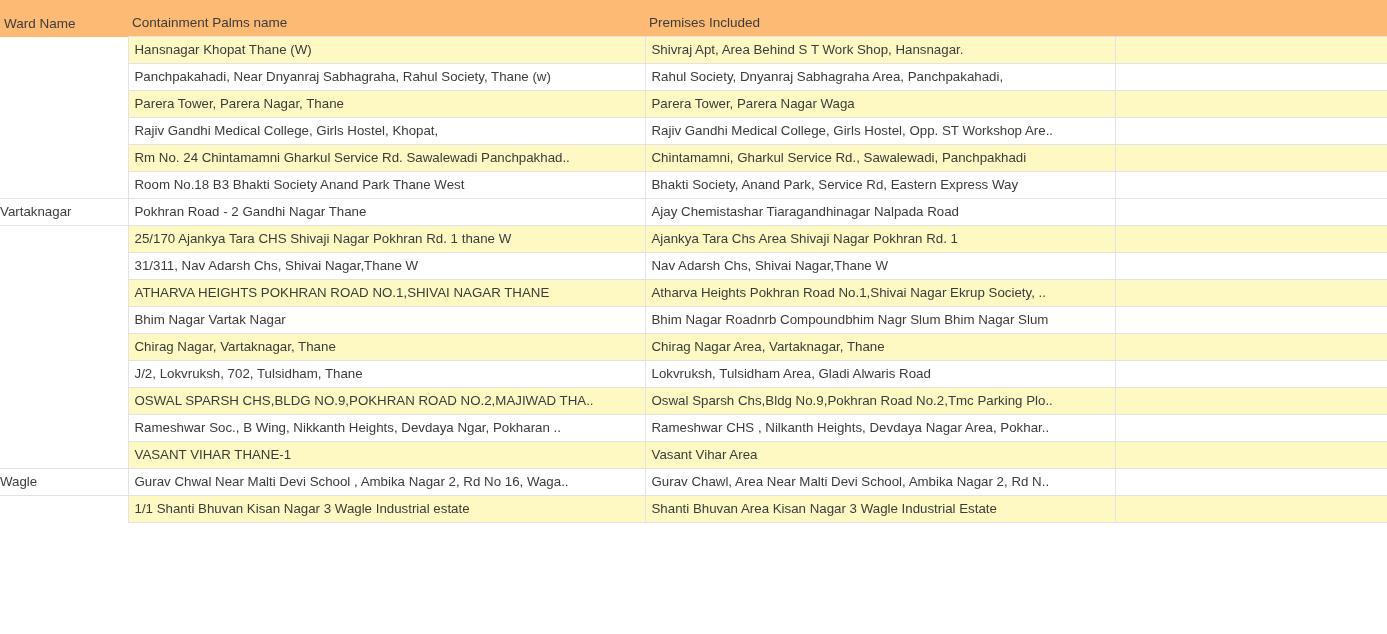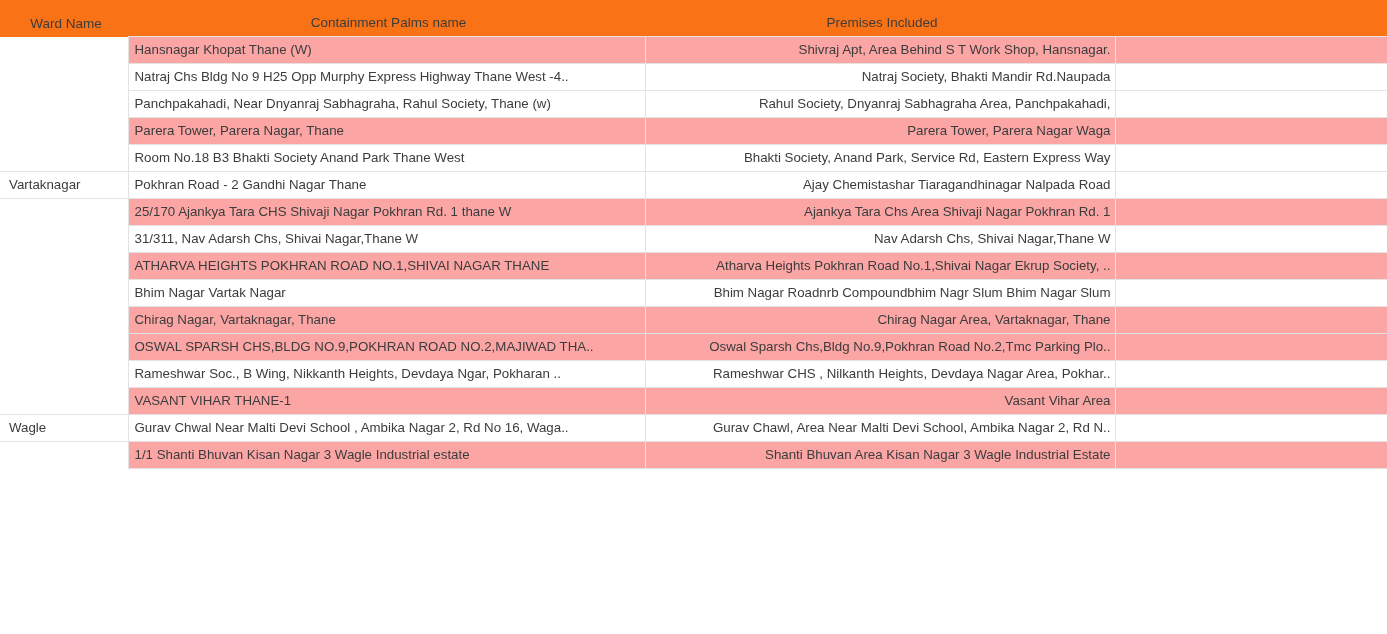--- a/index.html
+++ b/index.html
@@ -25,25 +25,25 @@
   }
   table.grid col.c-ward   { width: 128px; }
   table.grid col.c-plan   { width: 517px; }
   table.grid col.c-prem   { width: 470px; }
   table.grid col.c-tail   { width: 272px; }
 
   thead th {
     font-weight: normal;
     font-size: 13.5px;
     color: #3c3c3c;
-    text-align: center;
+    text-align: left;
     vertical-align: bottom;
     padding: 4px 0 6px 4px;
     height: 26px;
-    background: #f97316;
+    background: #fdba74;
     border: none;
     white-space: nowrap;
   }
   thead th.h-tail { border: none; }
 
   tbody td {
     font-size: 13.3px;
     color: #3c3c3c;
     padding: 4px 4px 5px 4px;
     height: 17px;
@@ -51,42 +51,41 @@
     vertical-align: middle;
     white-space: nowrap;
     overflow: hidden;
     text-overflow: clip;
     border-top: 1px solid #e3e3e3;
     border-bottom: 1px solid #e3e3e3;
   }
   tbody td.ward {
     border-left: none;
     border-right: 1px solid #e3e3e3;
-    padding-left: 9px;
+    padding-left: 0;
   }
   tbody td.ward.blank {
     border-top: none;
     border-bottom: none;
   }
   tbody td.plan {
     border-right: 1px solid #e3e3e3;
     padding-left: 6px;
   }
   tbody td.prem {
     border-right: 1px solid #e3e3e3;
     padding-left: 6px;
-    text-align: right;
   }
   tbody td.tail {
     border-right: none;
     border-top: 1px solid #e3e3e3;
     border-bottom: 1px solid #e3e3e3;
   }
   tbody tr.alt td {
-    background: #fca5a5;
+    background: #fef9c3;
   }
   tbody tr.alt td.ward.blank {
     background: #ffffff;
   }
   tbody tr td.ward.groupstart {
     border-top: 1px solid #e3e3e3;
   }
 </style>
 </head>
 <body>
@@ -109,34 +108,40 @@
     </thead>
     <tbody>
         <tr class="alt">
           <td class="ward blank"></td>
           <td class="plan">Hansnagar Khopat Thane (W)</td>
           <td class="prem">Shivraj Apt, Area Behind S T Work Shop, Hansnagar.</td>
           <td class="tail"></td>
         </tr>
         <tr>
           <td class="ward blank"></td>
-          <td class="plan">Natraj Chs Bldg No 9 H25 Opp Murphy Express Highway Thane West -4..</td>
-          <td class="prem">Natraj Society, Bhakti Mandir Rd.Naupada</td>
-          <td class="tail"></td>
-        </tr>
-        <tr>
-          <td class="ward blank"></td>
           <td class="plan">Panchpakahadi, Near Dnyanraj Sabhagraha, Rahul Society, Thane (w)</td>
           <td class="prem"> Rahul Society, Dnyanraj Sabhagraha Area, Panchpakahadi,</td>
           <td class="tail"></td>
         </tr>
         <tr class="alt">
           <td class="ward blank"></td>
           <td class="plan">Parera Tower, Parera Nagar, Thane</td>
           <td class="prem">Parera Tower, Parera Nagar Waga</td>
+          <td class="tail"></td>
+        </tr>
+        <tr>
+          <td class="ward blank"></td>
+          <td class="plan">Rajiv Gandhi Medical College, Girls Hostel, Khopat,</td>
+          <td class="prem">Rajiv Gandhi Medical College, Girls Hostel, Opp. ST Workshop Are..</td>
+          <td class="tail"></td>
+        </tr>
+        <tr class="alt">
+          <td class="ward blank"></td>
+          <td class="plan">Rm No. 24 Chintamamni Gharkul Service Rd. Sawalewadi Panchpakhad..</td>
+          <td class="prem">Chintamamni, Gharkul Service Rd.,  Sawalewadi,  Panchpakhadi</td>
           <td class="tail"></td>
         </tr>
         <tr>
           <td class="ward blank"></td>
           <td class="plan">Room No.18 B3 Bhakti Society Anand Park Thane West</td>
           <td class="prem"> Bhakti Society, Anand Park, Service Rd, Eastern Express Way</td>
           <td class="tail"></td>
         </tr>
         <tr>
           <td class="ward groupstart">Vartaknagar</td>
@@ -167,20 +172,26 @@
           <td class="plan">Bhim Nagar Vartak Nagar</td>
           <td class="prem">Bhim Nagar Roadnrb Compoundbhim Nagr Slum Bhim Nagar Slum</td>
           <td class="tail"></td>
         </tr>
         <tr class="alt">
           <td class="ward blank"></td>
           <td class="plan">Chirag Nagar, Vartaknagar, Thane</td>
           <td class="prem">Chirag Nagar Area, Vartaknagar, Thane</td>
           <td class="tail"></td>
         </tr>
+        <tr>
+          <td class="ward blank"></td>
+          <td class="plan">J/2, Lokvruksh, 702, Tulsidham, Thane</td>
+          <td class="prem">Lokvruksh, Tulsidham Area, Gladi Alwaris Road</td>
+          <td class="tail"></td>
+        </tr>
         <tr class="alt">
           <td class="ward blank"></td>
           <td class="plan">OSWAL SPARSH CHS,BLDG NO.9,POKHRAN ROAD NO.2,MAJIWAD THA..</td>
           <td class="prem">Oswal Sparsh Chs,Bldg No.9,Pokhran Road No.2,Tmc Parking Plo..</td>
           <td class="tail"></td>
         </tr>
         <tr>
           <td class="ward blank"></td>
           <td class="plan">Rameshwar Soc., B Wing, Nikkanth Heights, Devdaya Ngar, Pokharan ..</td>
           <td class="prem">Rameshwar CHS , Nilkanth Heights, Devdaya Nagar Area, Pokhar..</td>

